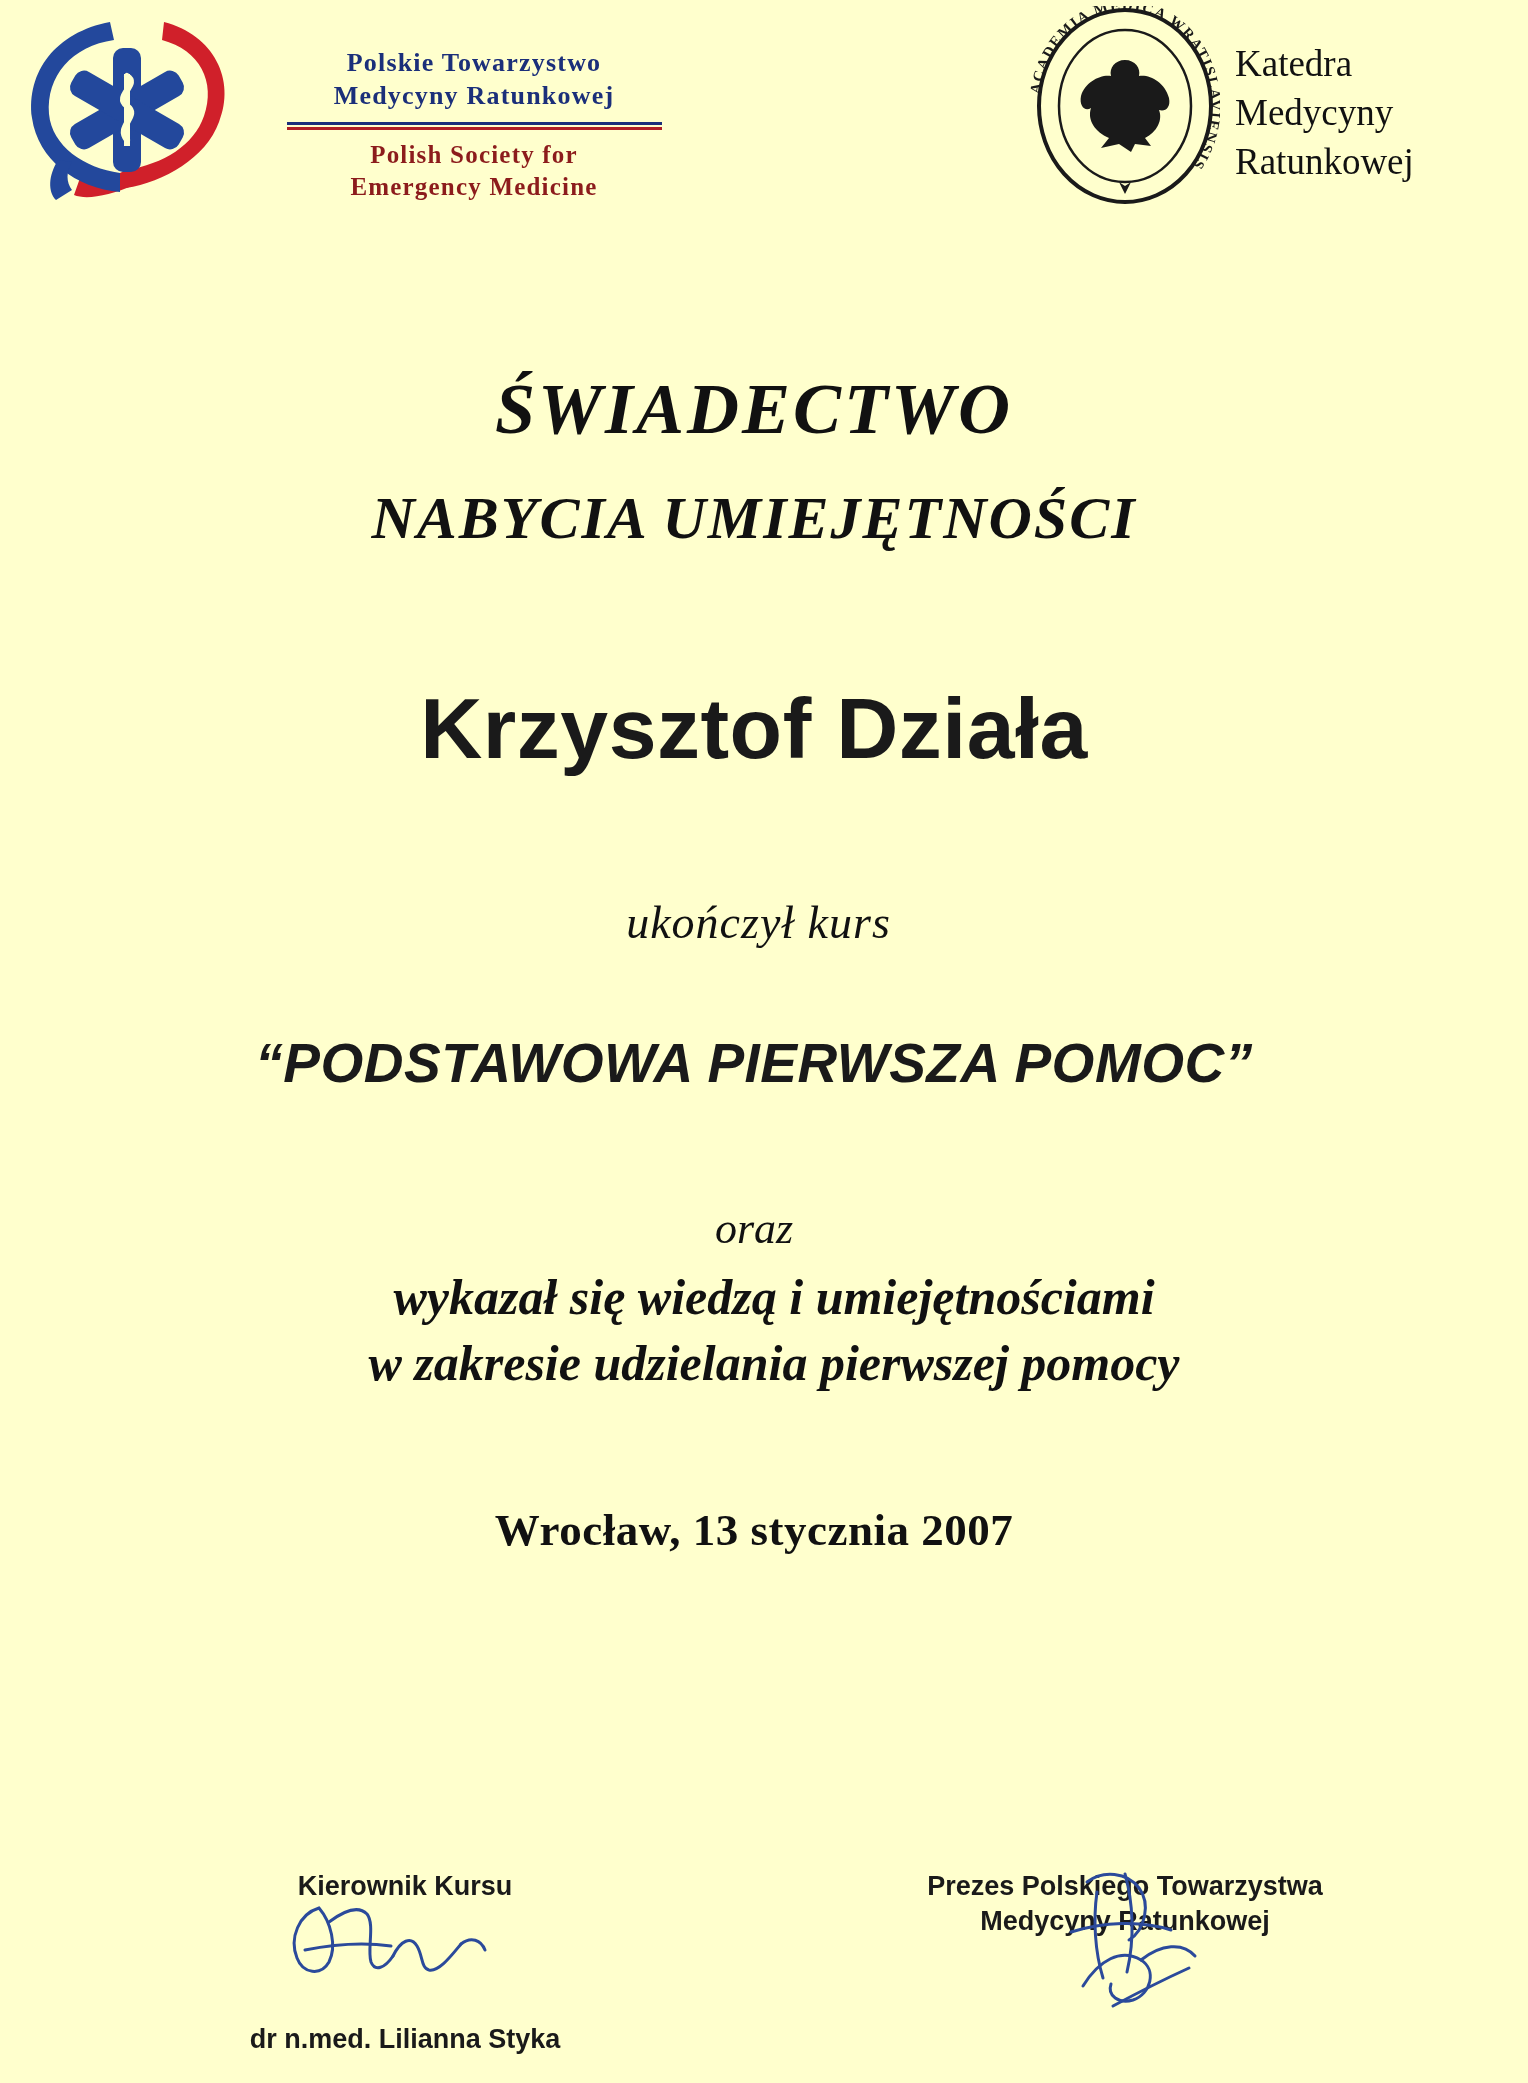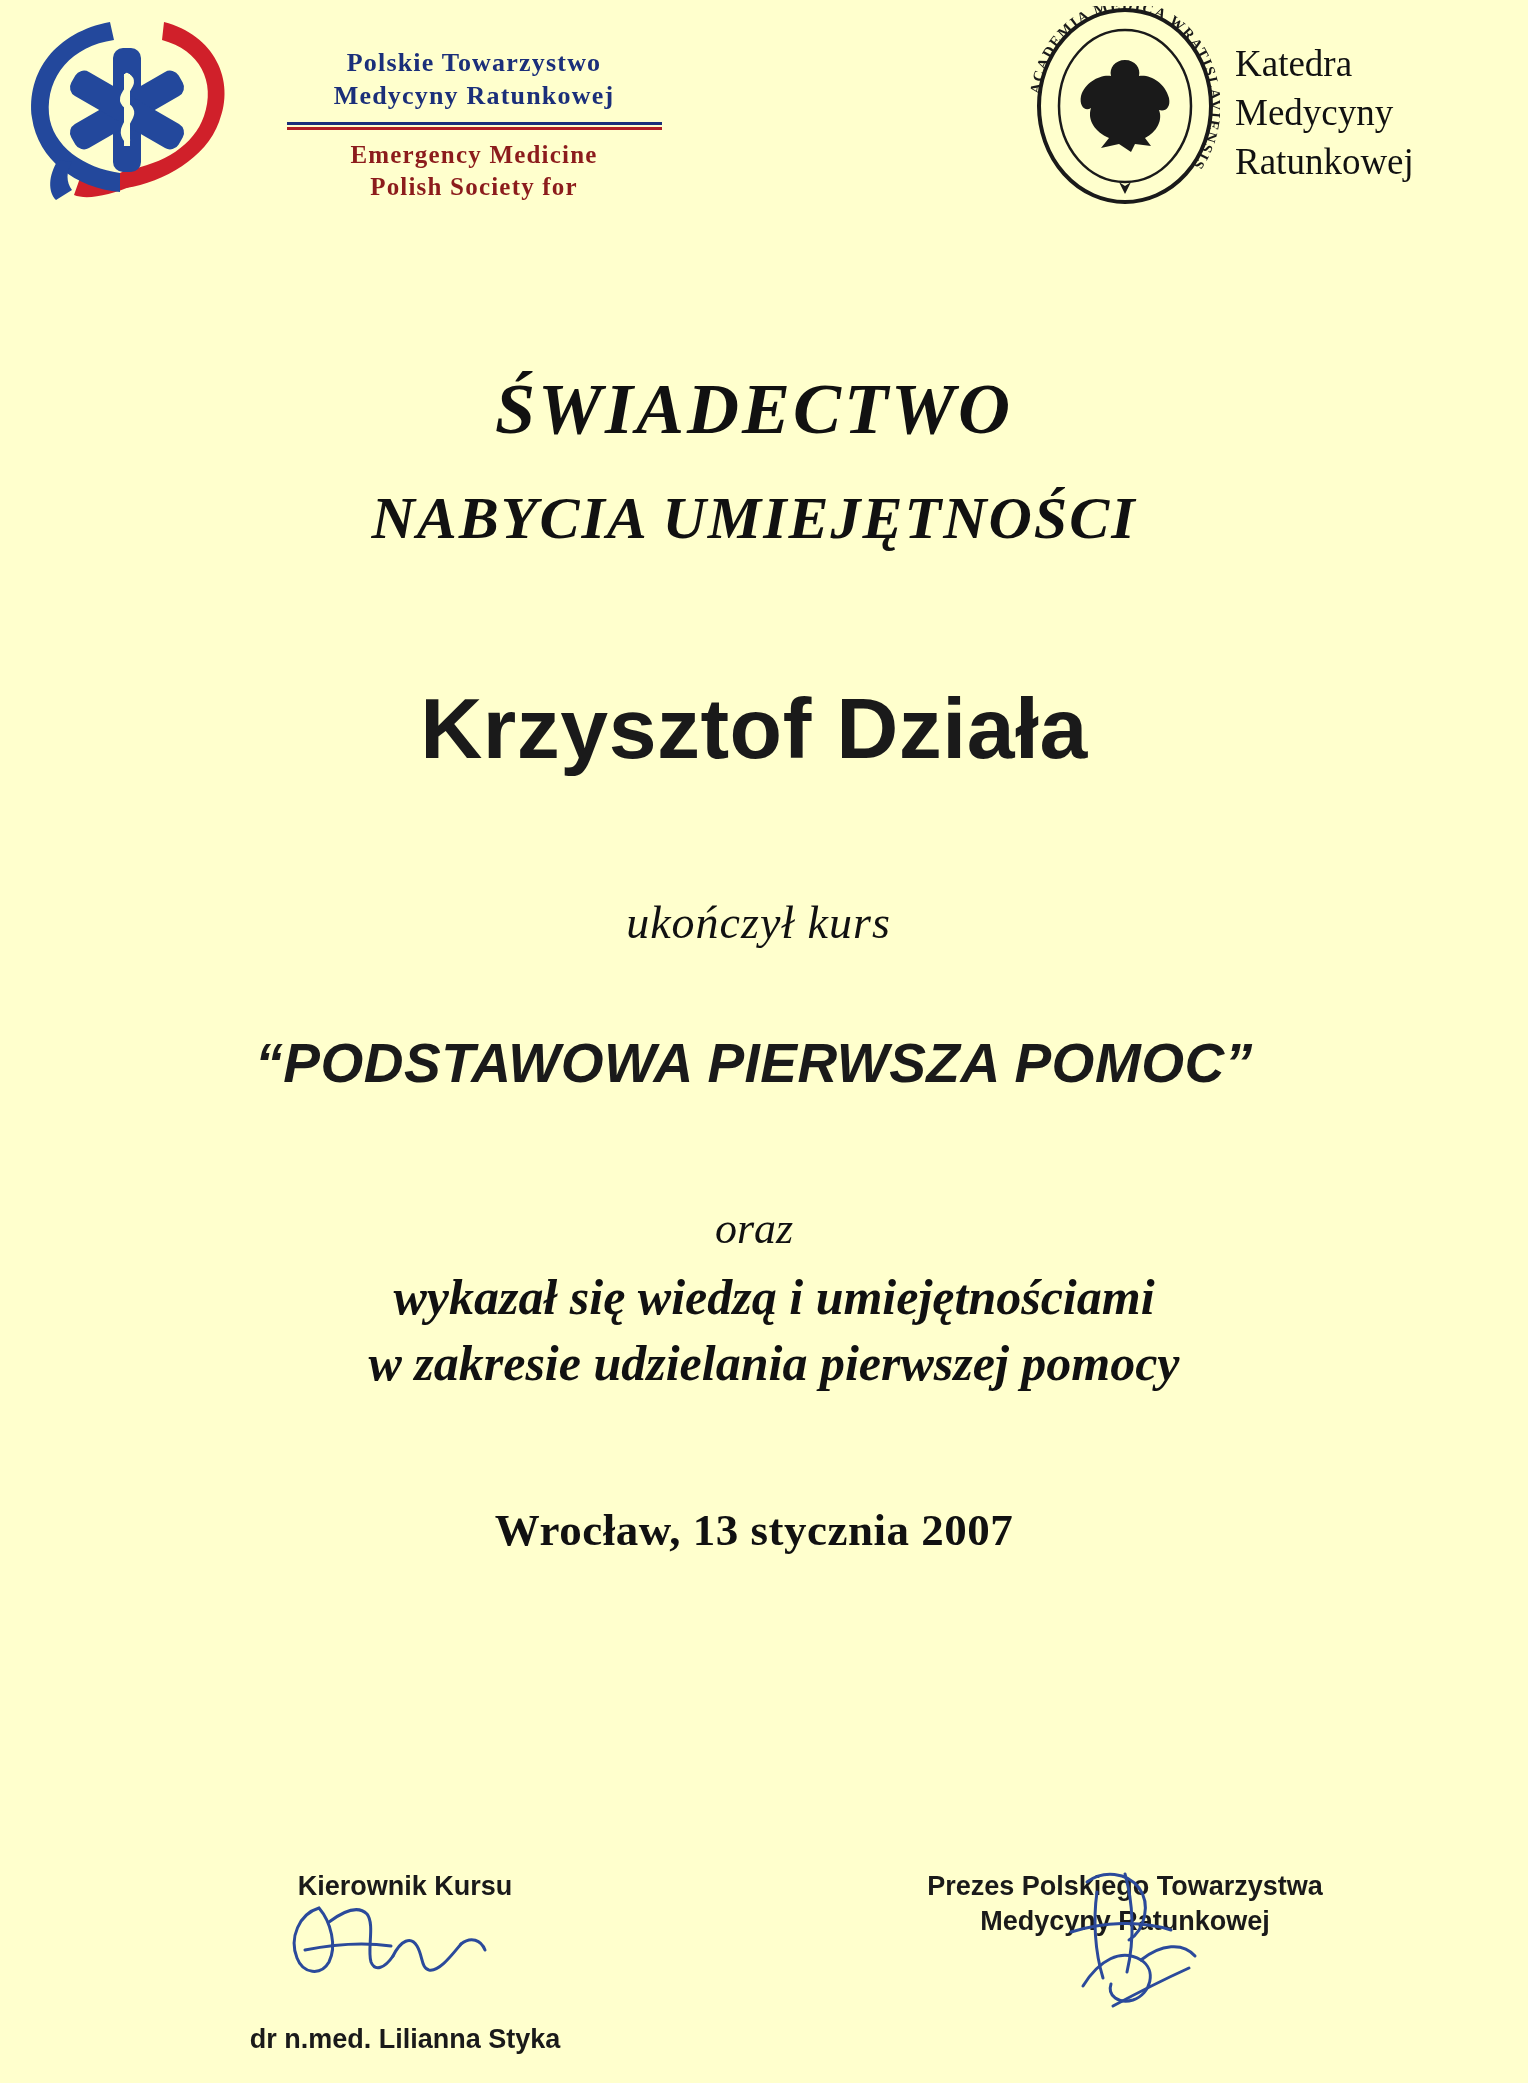--- a/index.html
+++ b/index.html
@@ -240,22 +240,22 @@
       </svg>
     </div>
 
     <div class="pstm-text">
       <div class="pl">
         <div>Polskie Towarzystwo</div>
         <div>Medycyny Ratunkowej</div>
       </div>
       <div class="pstm-rule"></div>
       <div class="en">
+        <div>Polish Society for</div>
         <div>Emergency Medicine</div>
-        <div>Polish Society for</div>
       </div>
     </div>
   </div>
 
   <div class="amw-logo-block">
     <div class="amw-seal">
       <svg width="190" height="200" viewBox="0 0 190 200">
         <ellipse cx="95" cy="100" rx="86" ry="96" fill="none" stroke="#1a1a1a" stroke-width="4"></ellipse>
         <ellipse cx="95" cy="100" rx="66" ry="76" fill="none" stroke="#1a1a1a" stroke-width="2.5"></ellipse>
 

